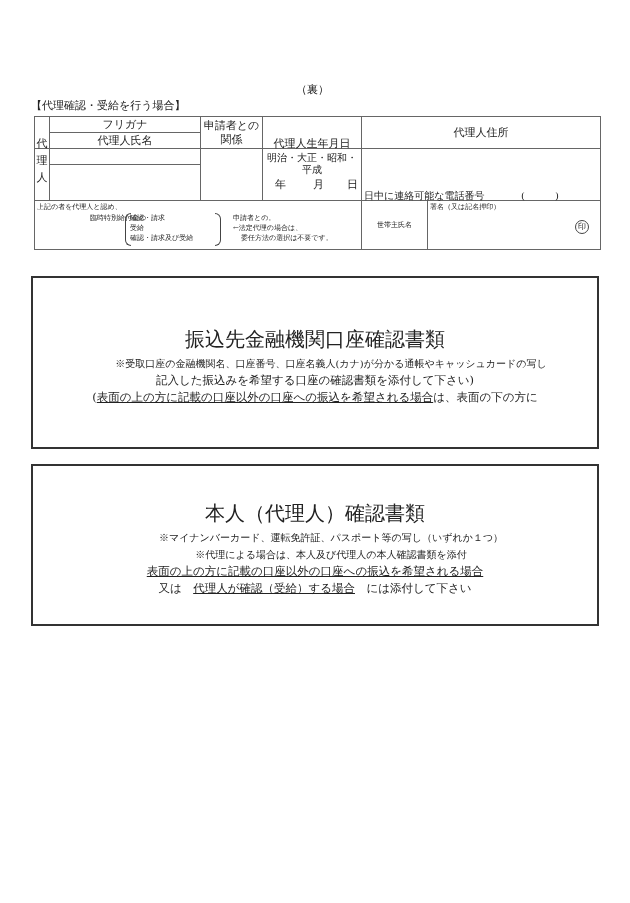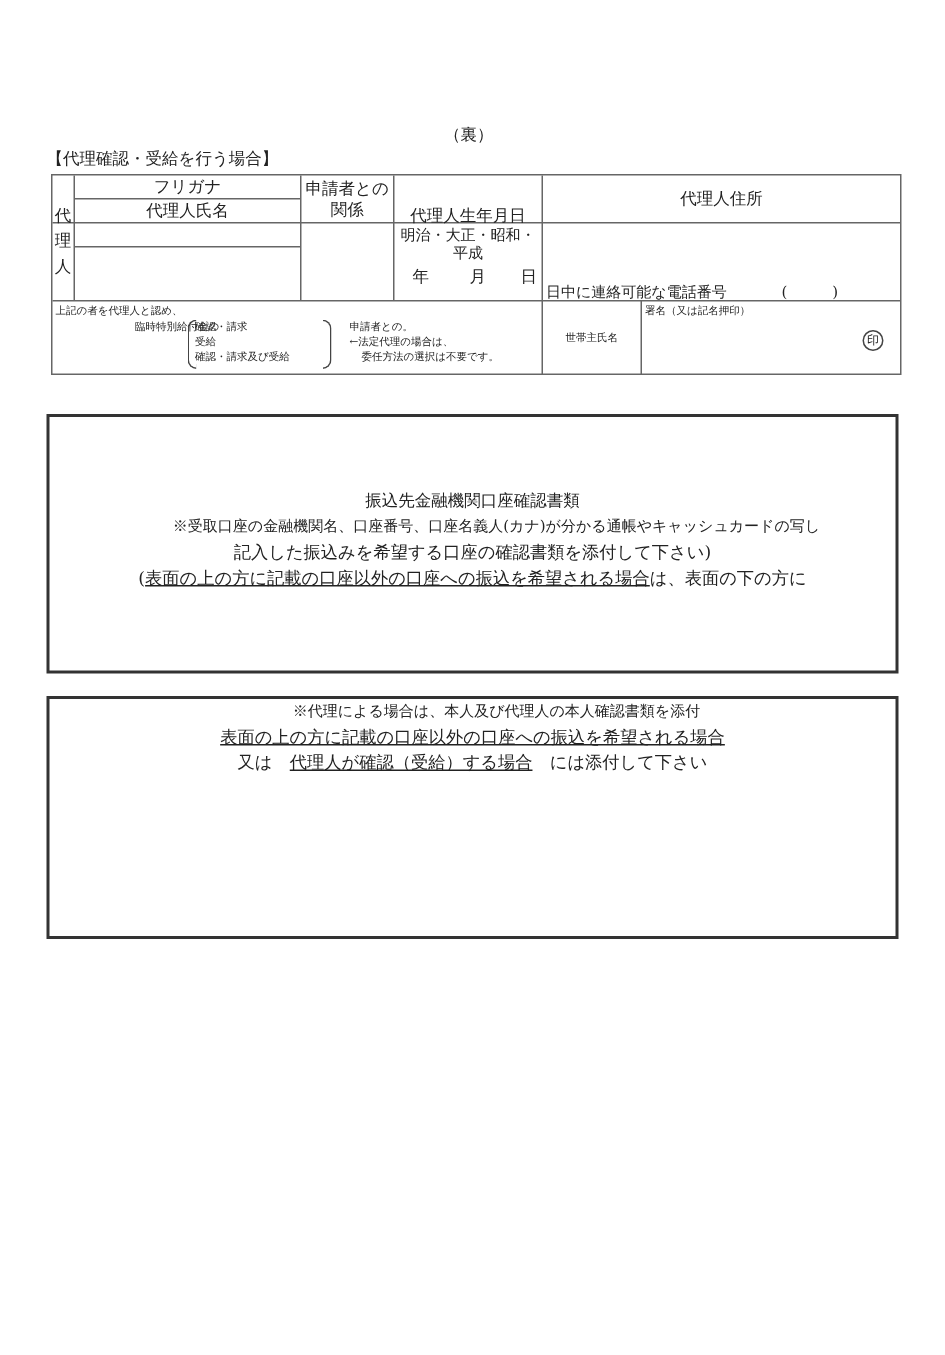--- a/index.html
+++ b/index.html
@@ -14,21 +14,21 @@
   .tbl { position: absolute; left: 34px; top: 116px; width: 567px; height: 134px; border: 1px solid #666; }
   .ln { position: absolute; background: #666; }
   .h { height: 1px; }
   .v { width: 1px; }
 
   .cell-text { position: absolute; font-size: 11px; text-align: center; line-height: 1.2; }
   .small { font-size: 10px; }
   .tiny { font-size: 7px; }
 
   .box { position: absolute; left: 31px; width: 568px; border: 2px solid #333; }
-  .box .title { text-align: center; font-size: 11px; }
+  .box .title { text-align: center; font-size: 20px; }
   .box .line { text-align: center; font-size: 11.5px; line-height: 17px; }
   .box .sline { text-align: center; font-size: 10px; line-height: 17px; padding-left: 32px; }
   .u { text-decoration: underline; }
 </style>
 </head>
 <body>
 
 <div class="abs page-side">（裏）</div>
 <div class="abs section-title">【代理確認・受給を行う場合】</div>
 
@@ -92,18 +92,20 @@
 <div class="box" style="top:276px; height:173px;">
   <div class="title" style="margin-top:48px;">振込先金融機関口座確認書類</div>
   <div class="sline" style="margin-top:2px;">※受取口座の金融機関名、口座番号、口座名義人(カナ)が分かる通帳やキャッシュカードの写し</div>
   <div class="line">記入した振込みを希望する口座の確認書類を添付して下さい)</div>
   <div class="line">
     <span>(</span><span class="u">表面の上の方に記載の口座以外の口座への振込を希望される場合</span><span>は、表面の下の方に</span>
   </div>
 </div>
 
 <div class="box" style="top:464px; height:162px;">
+  <div class="title" style="margin-top:34px;">本人（代理人）確認書類</div>
+  <div class="sline" style="margin-top:2px;">※マイナンバーカード、運転免許証、パスポート等の写し（いずれか１つ）</div>
   <div class="sline">※代理による場合は、本人及び代理人の本人確認書類を添付</div>
   <div class="line u">表面の上の方に記載の口座以外の口座への振込を希望される場合</div>
   <div class="line">
     <span style="white-space:pre;">又は　</span><span class="u">代理人が確認（受給）する場合</span><span style="white-space:pre;">　には添付して下さい</span>
   </div>
 </div>
 
 </body></html>

